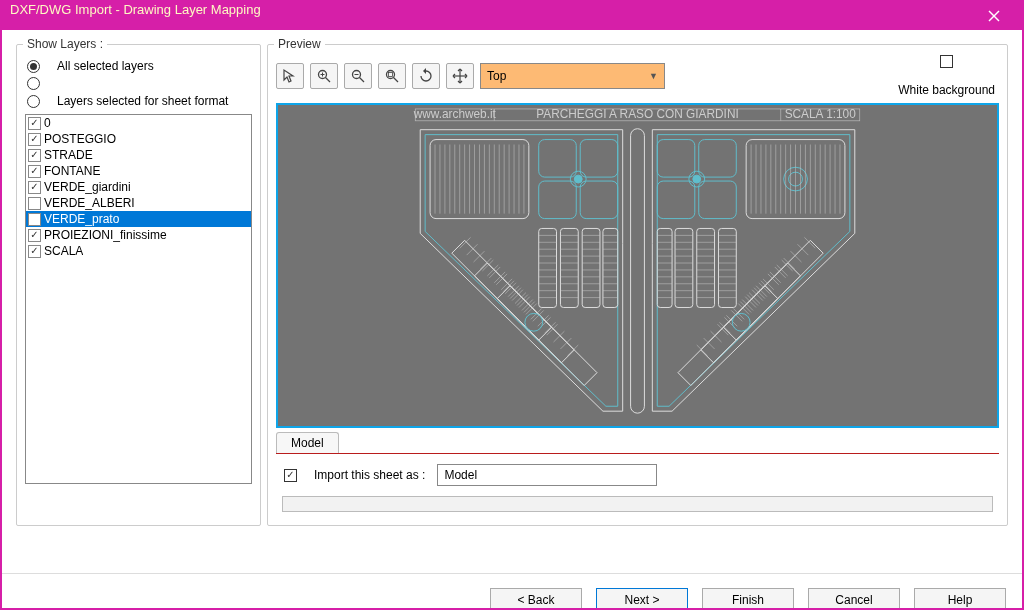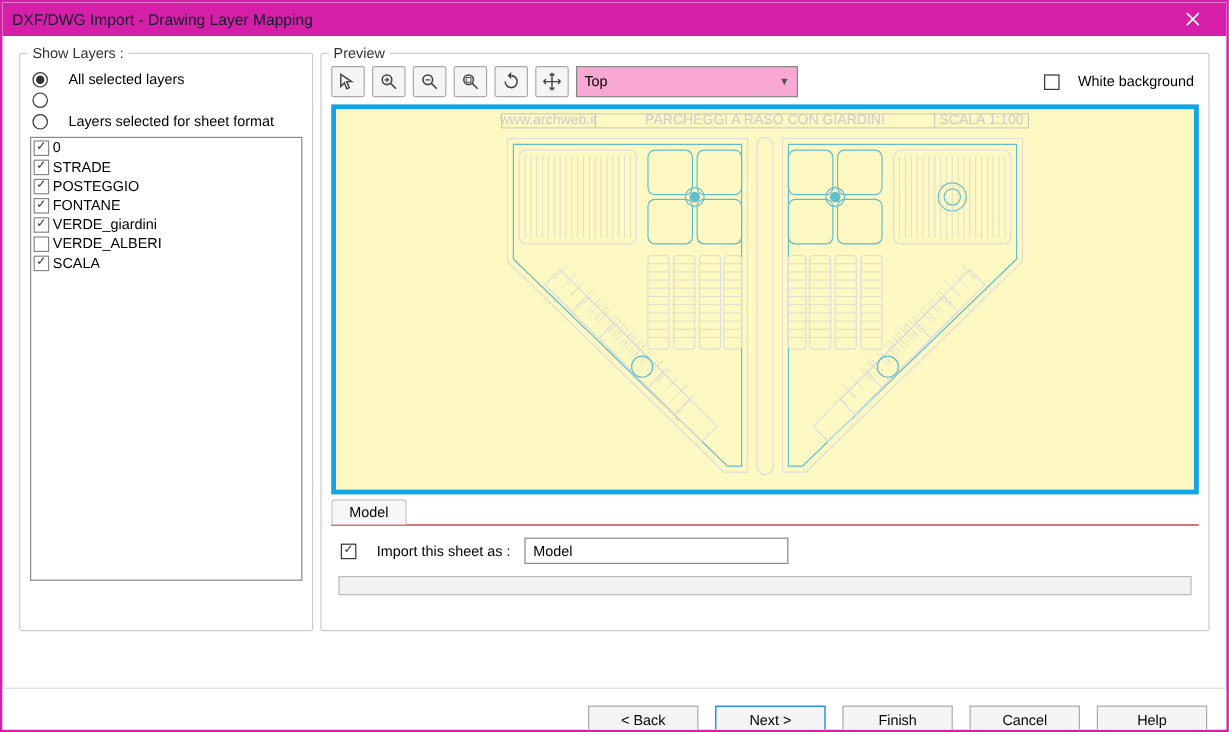--- a/index.html
+++ b/index.html
@@ -1,17 +1,17 @@
 <!DOCTYPE html>
 <html><head>
 <meta charset="utf-8">
 <style>
 * { box-sizing: border-box; margin: 0; padding: 0; font-family: 'Segoe UI', Tahoma, sans-serif; font-size: 12px; }
 body { background: #fff; width: 1024px; height: 610px; overflow: hidden; border: 2px solid #d61fa8; }
-.titlebar { background: #d61fa8; color: #0f172a; height: 28px; display: flex; align-items: center; padding: 0 8px; justify-content: space-between; }
+.titlebar { background: #d61fa8; color: #fef9c3; height: 28px; display: flex; align-items: flex-start; padding: 0 8px; justify-content: space-between; }
 .titlebar .title { font-size: 13px; }
 .titlebar .close { width: 40px; height: 28px; display: flex; align-items: center; justify-content: center; cursor: pointer; }
 .titlebar .close svg { width: 12px; height: 12px; }
 .content { padding: 14px; display: flex; gap: 6px; height: 510px; }
 .left-panel { width: 245px; }
 .right-panel { flex: 1; }
 .groupbox { border: 1px solid #ccc; border-radius: 2px; position: relative; padding: 10px 8px 8px 8px; height: 100%; }
 .groupbox .legend { position: absolute; top: -8px; left: 6px; background: #fff; padding: 0 4px; color: #333; }
 .radio-row, .check-row { display: flex; align-items: center; gap: 17px; margin: 4px 2px; cursor: pointer; }
 .radio { width: 13px; height: 13px; border: 1px solid #333; border-radius: 50%; display: flex; align-items: center; justify-content: center; background: #fff; }
@@ -20,24 +20,24 @@
 .checkbox.checked::after { content: '✓'; font-size: 10px; line-height: 1; color: #333; }
 .layer-list { border: 1px solid #888; height: 370px; margin-top: 6px; overflow: auto; background: #fff; }
 .layer-item { display: flex; align-items: center; gap: 3px; padding: 0 2px; height: 16px; cursor: pointer; }
 .layer-item.selected { background: #0078d7; color: #fff; }
 .layer-item .cb { width: 13px; height: 13px; border: 1px solid #888; background: #fff; display: flex; align-items: center; justify-content: center; flex-shrink: 0; }
 .layer-item .cb.checked::after { content: '✓'; font-size: 10px; line-height: 1; color: #333; }
 .layer-item .label { white-space: nowrap; overflow: hidden; }
 .toolbar-row { display: flex; align-items: center; gap: 6px; margin-bottom: 6px; }
 .tool-btn { width: 28px; height: 26px; border: 1px solid #aaa; background: #f5f5f5; display: flex; align-items: center; justify-content: center; cursor: pointer; border-radius: 2px; }
 .tool-btn svg { width: 16px; height: 16px; }
-.dropdown { border: 1px solid #888; height: 22px; width: 185px; padding: 12px 6px; display: flex; align-items: center; justify-content: space-between; background: #f9a8d4; cursor: pointer; }
+.dropdown { border: 1px solid #888; height: 22px; width: 185px; padding: 12px 6px; display: flex; align-items: center; justify-content: space-between; background: #fdba74; cursor: pointer; }
 .dropdown .arrow { font-size: 9px; color: #555; }
-.wb-check { display: flex; align-items: center; gap: 15px; margin-left: auto; margin-right: 4px; cursor: pointer; }
-.preview-area { background: #fef9c3; height: 325px; border: 4px solid #0ea5e9; position: relative; overflow: hidden; }
+.wb-check { display: flex; align-items: center; gap: 15px; margin-left: auto; margin-right: 4px; cursor: pointer; flex-direction: column; }
+.preview-area { background: #737373; height: 325px; border: 2px solid #0ea5e9; position: relative; overflow: hidden; }
 .cad-drawing { display:block; }
 .tabs { display: flex; margin-top: 4px; }
 .tab { border: 1px solid #bbb; border-bottom: none; padding: 3px 14px; background: #f7f7f7; cursor: pointer; border-radius: 3px 3px 0 0; }
 .tab-content { border-top: 1px solid #b91c1c; padding: 10px 6px 6px 6px; }
 .import-row { display: flex; align-items: center; gap: 10px; }
 .text-input { border: 1px solid #888; height: 22px; width: 220px; padding: 0 6px; background: #fff; }
 .progress-bar { border: 1px solid #bbb; height: 16px; margin-top: 10px; background: #f2f2f2; }
 .footer { position: absolute; bottom: 0; left: 0; right: 0; border-top: 1px solid #ddd; padding: 14px 16px; display: flex; justify-content: flex-end; gap: 14px; background: #fff; }
 .btn { width: 92px; height: 24px; border: 1px solid #aaa; background: #f5f5f5; cursor: pointer; font-size: 12px; display: flex; align-items: center; justify-content: center; }
 .btn.primary { border: 1.5px solid #0078d7; }
@@ -73,37 +73,45 @@
         <span class="radio"></span>
         <span>Layers selected for sheet format</span>
       </div>
       <div class="layer-list" id="layer-list">
             <div class="layer-item">
               <span class="cb checked"></span>
               <span class="label">0</span>
             </div>
             <div class="layer-item">
               <span class="cb checked"></span>
+              <span class="label">POSTEGGIO</span>
+            </div>
+            <div class="layer-item">
+              <span class="cb checked"></span>
               <span class="label">STRADE</span>
-            </div>
-            <div class="layer-item">
-              <span class="cb checked"></span>
-              <span class="label">POSTEGGIO</span>
             </div>
             <div class="layer-item">
               <span class="cb checked"></span>
               <span class="label">FONTANE</span>
             </div>
             <div class="layer-item">
               <span class="cb checked"></span>
               <span class="label">VERDE_giardini</span>
             </div>
             <div class="layer-item">
               <span class="cb"></span>
               <span class="label">VERDE_ALBERI</span>
+            </div>
+            <div class="layer-item selected">
+              <span class="cb"></span>
+              <span class="label">VERDE_prato</span>
+            </div>
+            <div class="layer-item">
+              <span class="cb checked"></span>
+              <span class="label">PROIEZIONI_finissime</span>
             </div>
             <div class="layer-item">
               <span class="cb checked"></span>
               <span class="label">SCALA</span>
             </div>
           </div>
     </div>
   </div>
 
   <div class="right-panel">

